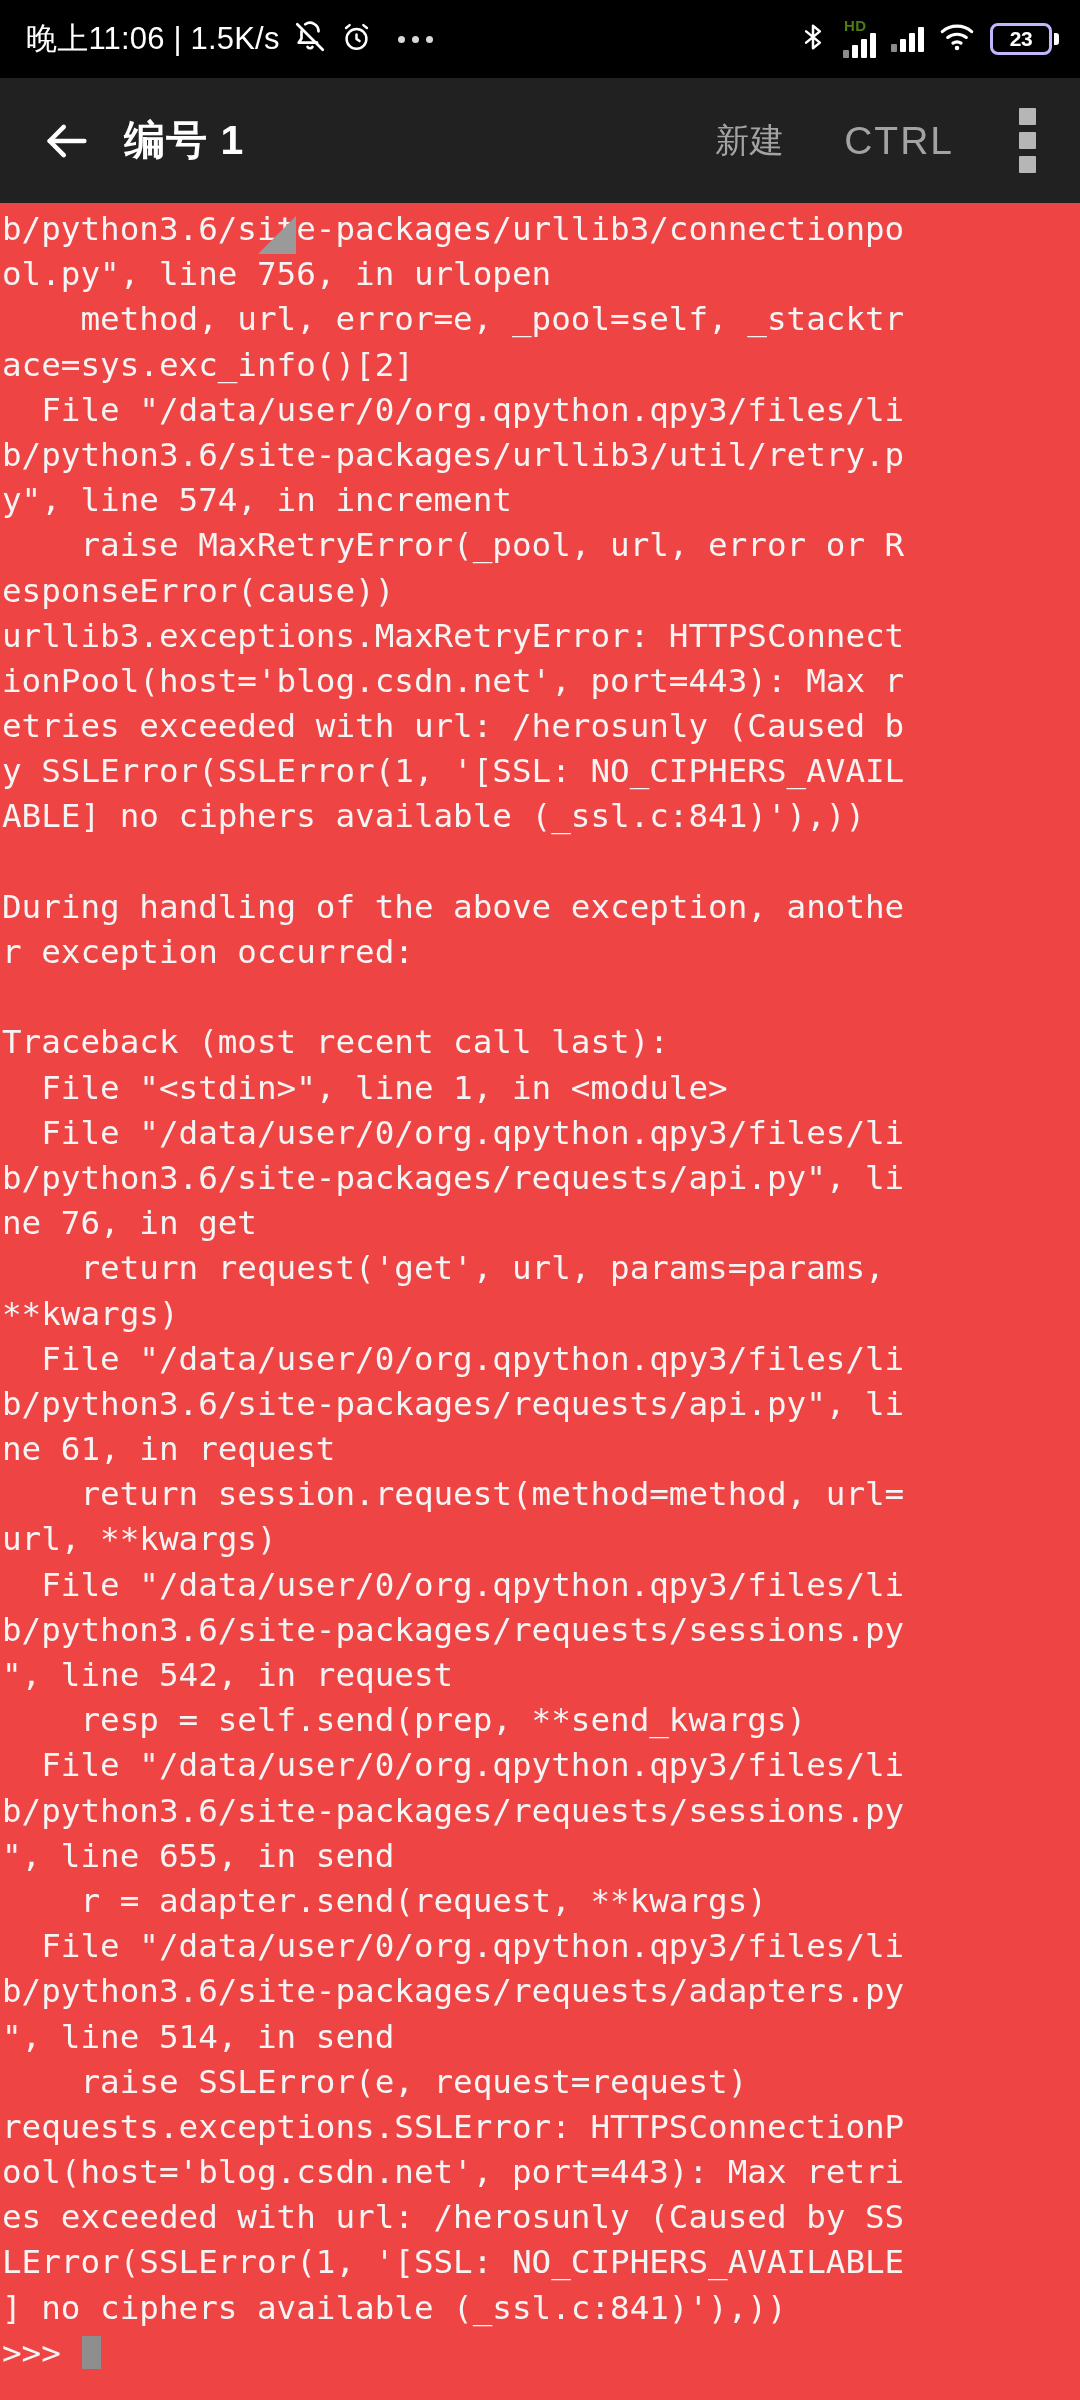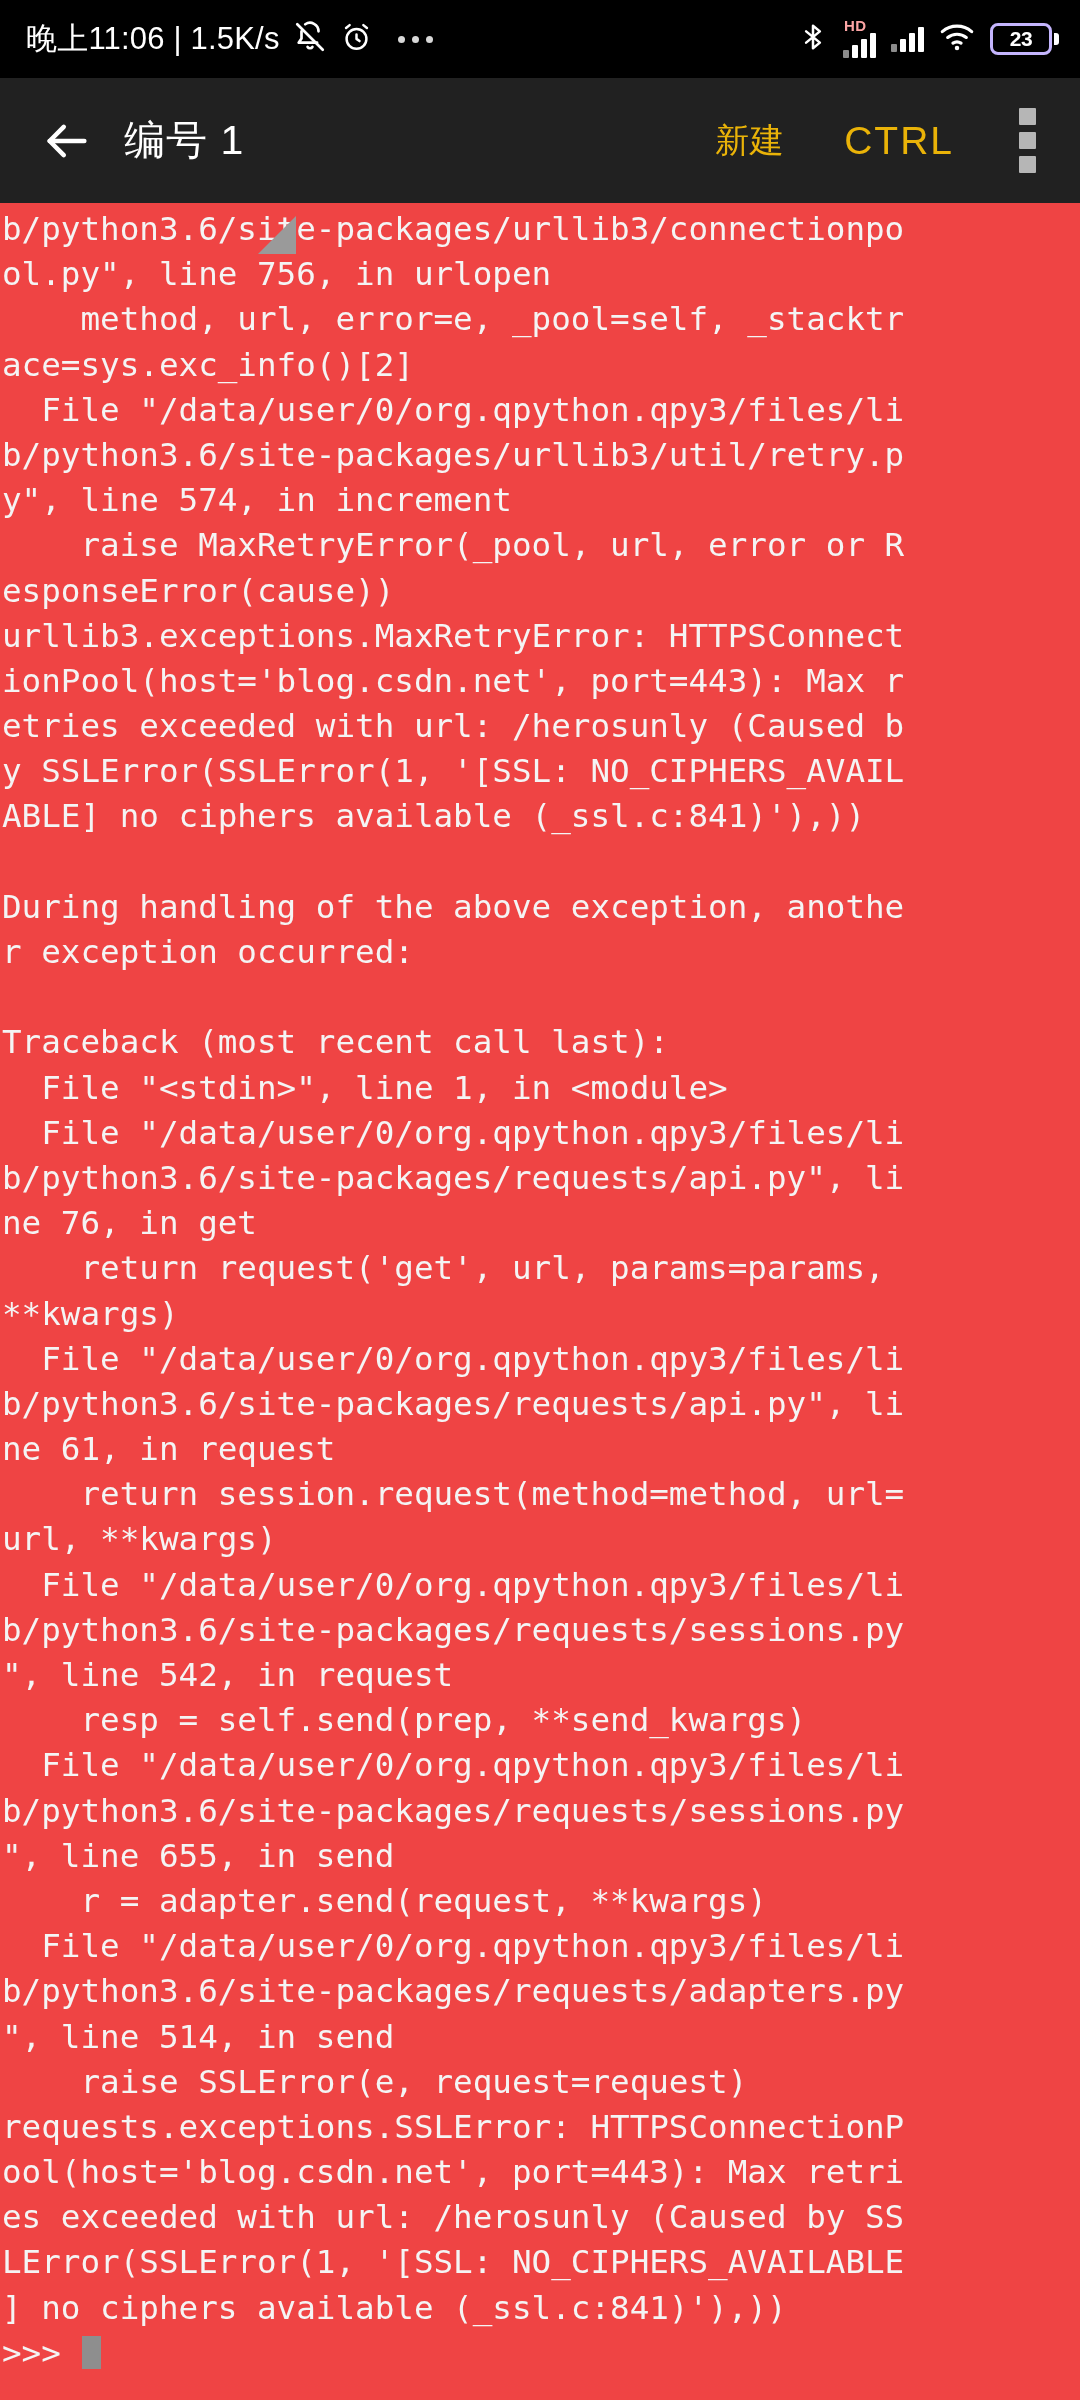--- a/index.html
+++ b/index.html
@@ -33,55 +33,55 @@
     width:62px; height:32px; border:3px solid #c4b5fd; border-radius:8px;
     display:flex; align-items:center; justify-content:center;
   }
   .battery .lvl{ font-size:21px; color:#fff; font-weight:700; letter-spacing:-.5px;
                  font-family:"Liberation Sans", sans-serif; }
   .battery .tip{ position:absolute; right:-1px; top:11px; width:5px; height:12px;
                  background:#fff; border-radius:0 3px 3px 0; }
 
   
   .sig-wrap{ position:relative; display:flex; align-items:flex-end; height:38px; }
-  .hd{ position:absolute; top:-3px; left:1px; font-size:15px; font-weight:700; color:#fca5a5;
+  .hd{ position:absolute; top:-3px; left:1px; font-size:15px; font-weight:700; color:#4d7c0f;
        font-family:"Liberation Sans", sans-serif; letter-spacing:.3px; }
   .bars{ display:flex; align-items:flex-end; gap:3px; height:26px; }
   .bars span{ width:6px; background:#fff; border-radius:1px; display:block; }
   .bars span:nth-child(1){height:8px}
   .bars span:nth-child(2){height:13px}
   .bars span:nth-child(3){height:19px}
   .bars span:nth-child(4){height:25px}
   .bars.dim span:nth-child(1){opacity:.55}
 
   
   .toolbar{
     height:125px; flex:0 0 125px;
     background:#212121;
     display:flex; align-items:center;
     padding:0 18px 0 36px;
     position:relative;
   }
   .back-arrow{ width:62px; height:62px; flex:0 0 62px; display:flex; align-items:center;
                justify-content:center; cursor:pointer; }
   .tb-title{
-    margin-left:26px; color:#ffffff; font-size:41px; font-weight:400;
+    margin-left:26px; color:#ffffff; font-size:41px; font-weight:700;
     font-family:"Liberation Sans", sans-serif; letter-spacing:1px;
     position:relative; white-space:nowrap;
   }
   .corner-tri{
     position:absolute; left:258px; top:138px;
     width:0; height:0;
     border-left:38px solid transparent;
     border-bottom:38px solid #9a9a9a;
     pointer-events:none;
   }
   .tb-actions{ margin-left:auto; display:flex; align-items:center; }
   .tb-btn{
-    color:#eab308; font-size:34px; font-family:"Liberation Sans", sans-serif;
+    color:#a3a3a3; font-size:34px; font-family:"Liberation Sans", sans-serif;
     padding:14px 30px; cursor:pointer; white-space:nowrap; letter-spacing:.5px;
   }
   .tb-btn.ctrl{ letter-spacing:2px; font-size:39px; }
   .overflow{
     width:70px; height:86px; display:flex; flex-direction:column;
     align-items:center; justify-content:center; gap:7px; cursor:pointer; margin-left:8px;
   }
   .overflow i{ width:17px; height:17px; background:#b6b6b6; display:block; border-radius:1px; }
 
   

